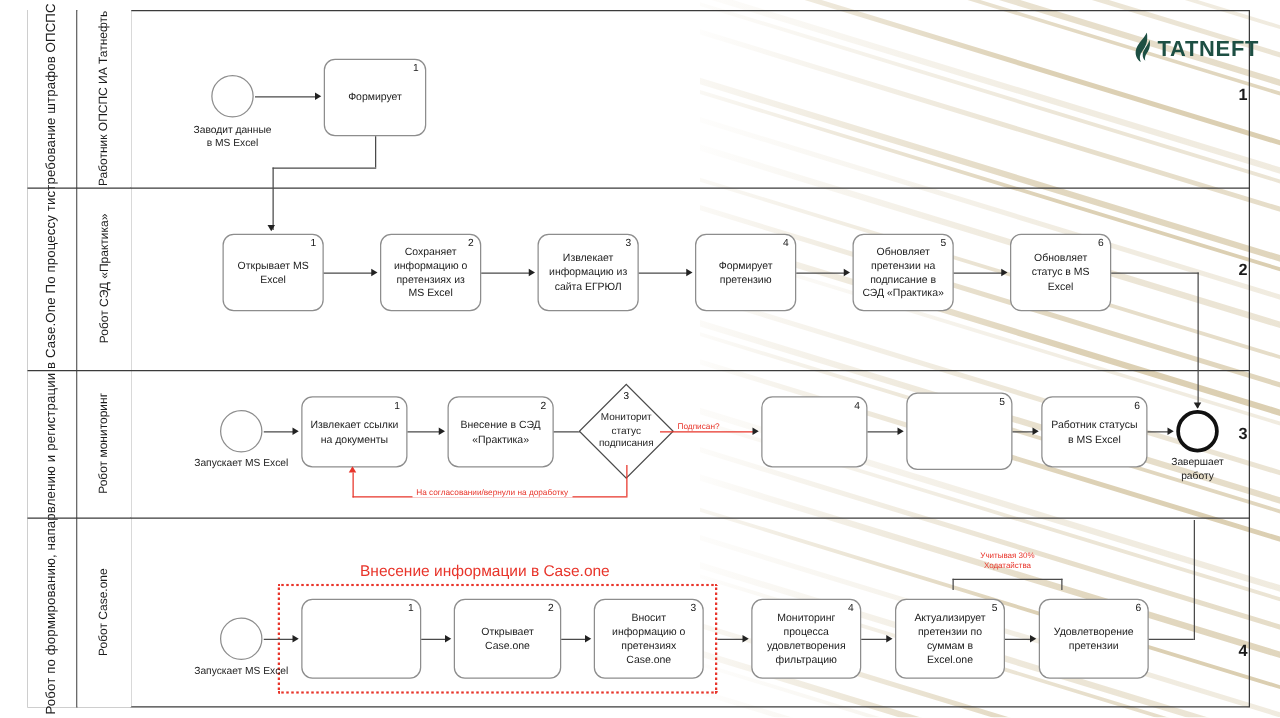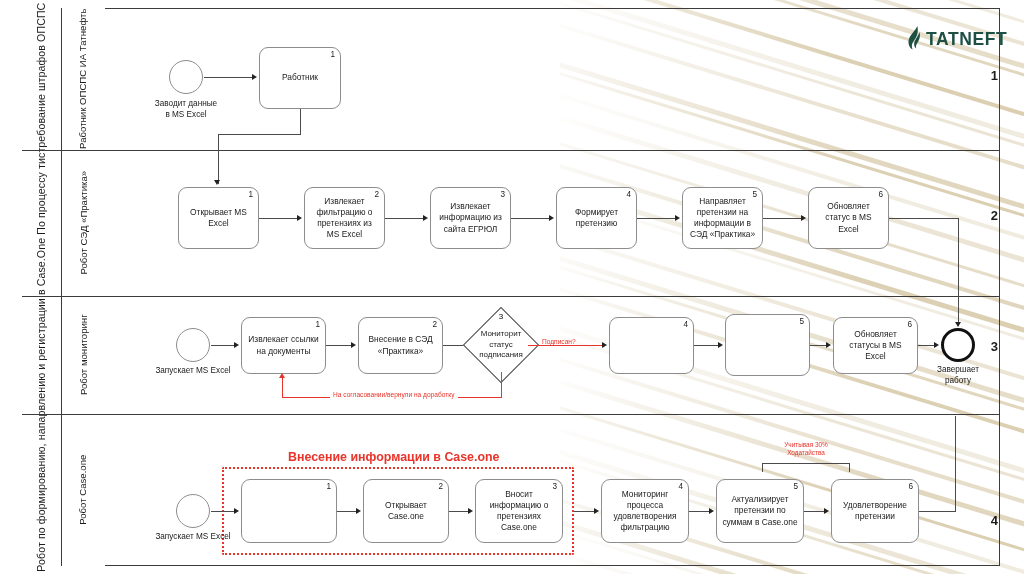--- a/index.html
+++ b/index.html
@@ -93,21 +93,21 @@
   .ln.v{width:1px;}
   .ln.red{background:#e8342a;}
   .arrow{position:absolute;width:0;height:0;}
   .arrow.r{border-left:5.5px solid #222;border-top:3.6px solid transparent;border-bottom:3.6px solid transparent;}
   .arrow.d{border-top:5.5px solid #222;border-left:3.6px solid transparent;border-right:3.6px solid transparent;}
   .arrow.ured{border-bottom:5px solid #e8342a;border-left:3.2px solid transparent;border-right:3.2px solid transparent;}
 
   
   .red-label{position:absolute;color:#e8342a;font-size:6.6px;white-space:nowrap;}
   .red-label.c{text-align:center;}
-  .group-title{position:absolute;color:#e8342a;font-size:12.4px;font-weight:bold;white-space:nowrap;}
+  .group-title{position:absolute;color:#e8342a;font-size:12.4px;font-weight:normal;white-space:nowrap;}
   .group-box{position:absolute;box-sizing:border-box;border:2px dotted #e8342a;border-radius:2px;}
   .brace{position:absolute;box-sizing:border-box;border:1.2px solid #4a4a4a;border-bottom:none;height:9px;}
   .note{position:absolute;color:#e8342a;font-size:6.4px;text-align:center;line-height:1.3;white-space:nowrap;}
 </style>
 </head>
 <body>
 
 <div class="canvas">
 
   <div class="watermark" id="wm">
@@ -185,59 +185,59 @@
   </div>
 
   <div class="circle" style="left:169px;top:60px;width:34px;height:34px;"></div>
   <div class="circle-label" style="left:140px;top:99px;width:92px;">Заводит данные<br>в MS Excel</div>
 
   <div class="ln h" style="left:204px;top:77px;width:49px;"></div>
   <div class="arrow r" style="left:252px;top:73.5px;"></div>
 
   <div class="node" style="left:259px;top:47px;width:82px;height:62px;">
     <span class="num">1</span>
-    <span>Работник</span>
+    <span>Формирует</span>
   </div>
 
   <div class="ln v" style="left:300px;top:109px;height:25px;"></div>
   <div class="ln h" style="left:218px;top:134px;width:83px;"></div>
   <div class="ln v" style="left:218px;top:134px;height:50px;"></div>
   <div class="arrow d" style="left:214.4px;top:180px;"></div>
 
   <div class="node" style="left:178px;top:187px;width:81px;height:62px;">
     <span class="num">1</span>
     <span>Открывает MS Excel</span>
   </div>
   <div class="ln h" style="left:259px;top:218px;width:39px;"></div>
   <div class="arrow r" style="left:297px;top:214.5px;"></div>
 
   <div class="node" style="left:304px;top:187px;width:81px;height:62px;">
     <span class="num">2</span>
-    <span>Извлекает фильтрацию о претензиях из MS Excel</span>
+    <span>Сохраняет информацию о претензиях из MS Excel</span>
   </div>
   <div class="ln h" style="left:385px;top:218px;width:39px;"></div>
   <div class="arrow r" style="left:423px;top:214.5px;"></div>
 
   <div class="node" style="left:430px;top:187px;width:81px;height:62px;">
     <span class="num">3</span>
     <span>Извлекает информацию из сайта ЕГРЮЛ</span>
   </div>
   <div class="ln h" style="left:511px;top:218px;width:39px;"></div>
   <div class="arrow r" style="left:549px;top:214.5px;"></div>
 
   <div class="node" style="left:556px;top:187px;width:81px;height:62px;">
     <span class="num">4</span>
     <span>Формирует претензию</span>
   </div>
   <div class="ln h" style="left:637px;top:218px;width:39px;"></div>
   <div class="arrow r" style="left:675px;top:214.5px;"></div>
 
   <div class="node" style="left:682px;top:187px;width:81px;height:62px;">
     <span class="num">5</span>
-    <span>Направляет претензии на информации в СЭД «Практика»</span>
+    <span>Обновляет претензии на подписание в СЭД «Практика»</span>
   </div>
   <div class="ln h" style="left:763px;top:218px;width:39px;"></div>
   <div class="arrow r" style="left:801px;top:214.5px;"></div>
 
   <div class="node" style="left:808px;top:187px;width:81px;height:62px;">
     <span class="num">6</span>
     <span>Обновляет статус в MS Excel</span>
   </div>
 
   <div class="ln h" style="left:889px;top:218px;width:70px;"></div>
@@ -281,21 +281,21 @@
   <div class="arrow r" style="left:718px;top:341.5px;"></div>
 
   <div class="node" style="left:725px;top:314px;width:85px;height:62px;">
     <span class="num">5</span>
   </div>
   <div class="ln h" style="left:810px;top:345px;width:17px;"></div>
   <div class="arrow r" style="left:826px;top:341.5px;"></div>
 
   <div class="node" style="left:833px;top:317px;width:85px;height:57px;">
     <span class="num">6</span>
-    <span>Обновляет статусы в MS Excel</span>
+    <span>Работник статусы в MS Excel</span>
   </div>
   <div class="ln h" style="left:918px;top:345px;width:17px;"></div>
   <div class="arrow r" style="left:934px;top:341.5px;"></div>
 
   <div class="circle end" style="left:941px;top:328px;width:34px;height:34px;"></div>
   <div class="circle-label" style="left:926px;top:365px;width:64px;">Завершает<br>работу</div>
 
   <div class="ln v red" style="left:501px;top:372px;height:25px;"></div>
   <div class="ln h red" style="left:282px;top:397px;width:220px;"></div>
   <div class="ln v red" style="left:282px;top:378px;height:20px;"></div>
@@ -333,21 +333,21 @@
 
   <div class="node" style="left:601px;top:479px;width:88px;height:64px;">
     <span class="num">4</span>
     <span>Мониторинг процесса удовлетворения фильтрацию</span>
   </div>
   <div class="ln h" style="left:689px;top:511px;width:21px;"></div>
   <div class="arrow r" style="left:709px;top:507.5px;"></div>
 
   <div class="node" style="left:716px;top:479px;width:88px;height:64px;">
     <span class="num">5</span>
-    <span>Актуализирует претензии по суммам в Case.one</span>
+    <span>Актуализирует претензии по суммам в Excel.one</span>
   </div>
   <div class="ln h" style="left:804px;top:511px;width:21px;"></div>
   <div class="arrow r" style="left:824px;top:507.5px;"></div>
 
   <div class="node" style="left:831px;top:479px;width:88px;height:64px;">
     <span class="num">6</span>
     <span>Удовлетворение претензии</span>
   </div>
 
   <div class="ln h" style="left:919px;top:511px;width:36px;"></div>

